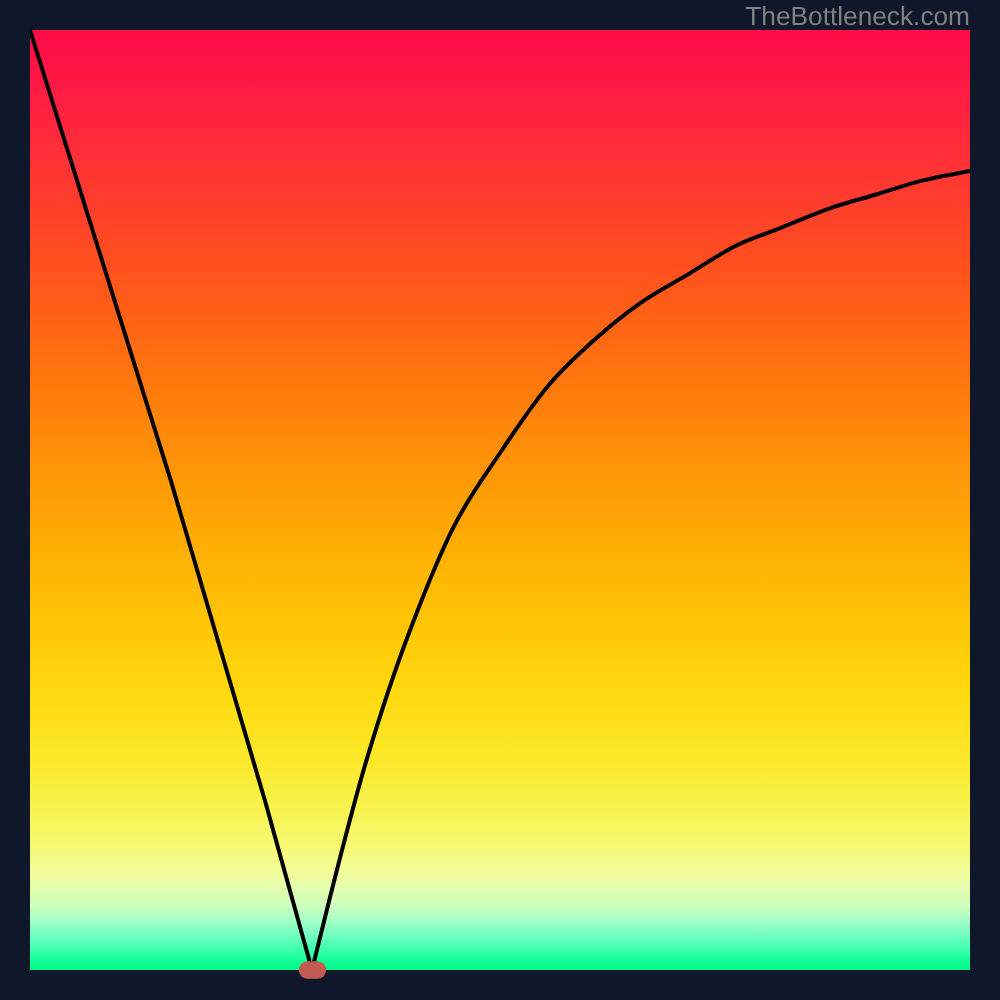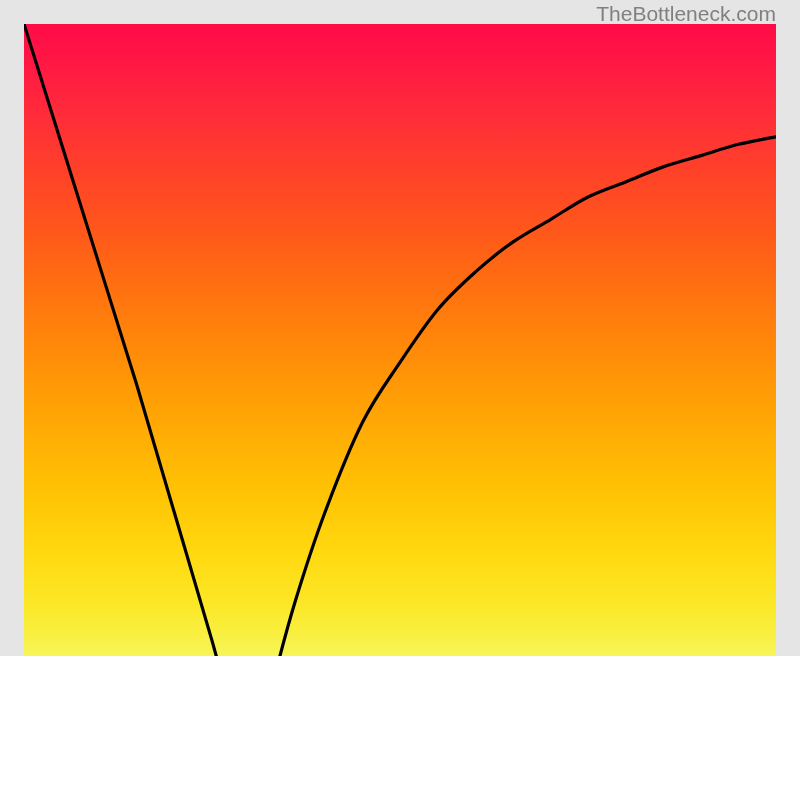--- a/index.html
+++ b/index.html
@@ -3,23 +3,23 @@
 <meta charset="utf-8">
 <style>
   body {
     margin: 0;
     padding: 0;
     background: #fff;
     font-family: Arial, Helvetica, sans-serif;
   }
   .chart-container {
     width: 800px;
-    height: 656px;
+    height: 800px;
     position: relative;
-    background: #e5e5e5;
+    background: #0f172a;
   }
   .watermark {
     position: absolute;
     top: 2px;
     right: 24px;
     color: #808080;
     font-size: 21px;
     font-weight: normal;
     z-index: 10;
     letter-spacing: 0px;

